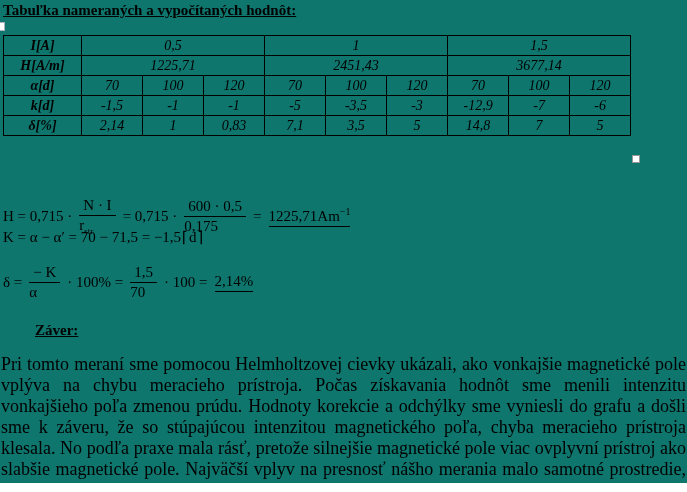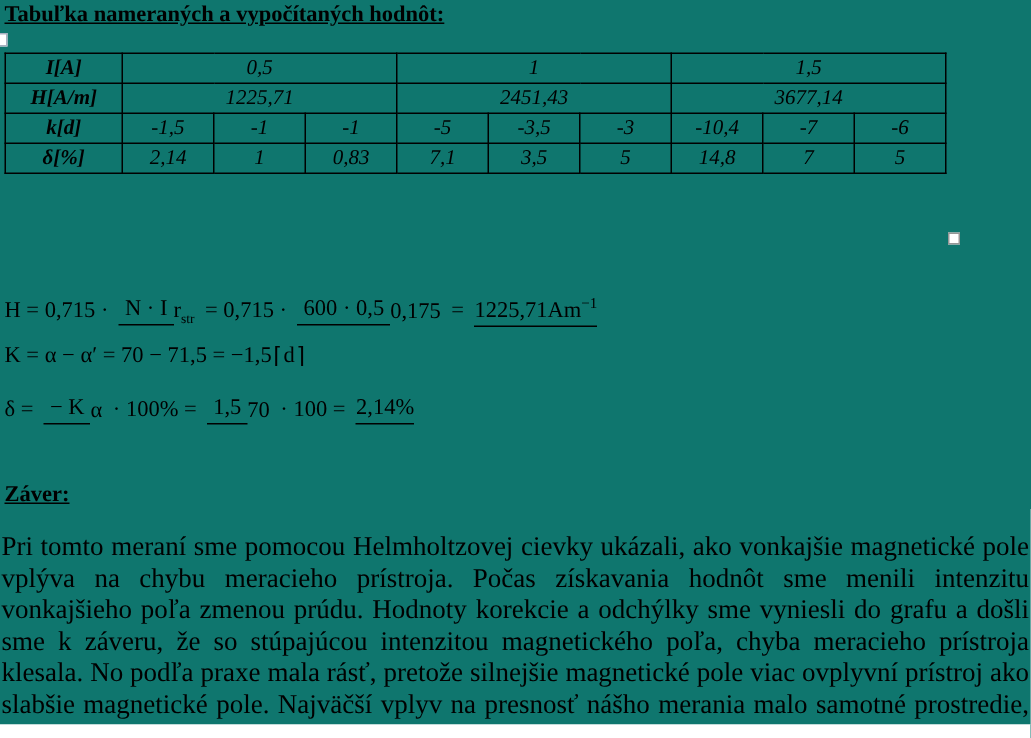--- a/index.html
+++ b/index.html
@@ -24,21 +24,21 @@
   
   .handle{position:absolute;background:#fff;}
   .handle.tl{left:-4px;top:22px;width:7px;height:7px;border:1px solid #a8b0c0;}
   .handle.br{left:632px;top:155px;width:6px;height:6px;border:1px solid #969696;}
   
   .formula{
     position:absolute;left:3px;display:flex;align-items:center;gap:7px;
     font-size:15px;white-space:nowrap;
   }
   .formula.tight{gap:1px;}
-  .frac{display:inline-flex;flex-direction:row;align-items:flex-end;line-height:1.12;font-family:Liberation Serif, serif;}
+  .frac{display:inline-flex;flex-direction:column;align-items:flex-start;line-height:1.12;font-family:Liberation Serif, serif;}
   .frac .num{border-bottom:1px solid #000;padding:0 4px 1px;}
   .frac .den{padding-top:1px;}
   .frac sub{font-size:9px;line-height:1;margin-top:23px;}
   .result{border-bottom:1px solid #000;padding-bottom:1px;}
   .result sup{font-size:10px;}
   .ceil{font-family:"DejaVu Sans",sans-serif;font-size:15px;}
   
   .conclusion{
     position:absolute;top:354px;left:1px;width:685px;margin:0;
     font-size:18px;line-height:21px;text-align:justify;
@@ -73,28 +73,40 @@
       <td colspan="3">1</td>
       <td colspan="3">1,5</td>
     </tr>
     <tr>
       <td class="lbl">H[A/m]</td>
       <td colspan="3">1225,71</td>
       <td colspan="3">2451,43</td>
       <td colspan="3">3677,14</td>
     </tr>
     <tr>
+      <td class="lbl">α[d]</td>
+      <td>70</td>
+      <td>100</td>
+      <td>120</td>
+      <td>70</td>
+      <td>100</td>
+      <td>120</td>
+      <td>70</td>
+      <td>100</td>
+      <td>120</td>
+    </tr>
+    <tr>
       <td class="lbl">k[d]</td>
       <td>-1,5</td>
       <td>-1</td>
       <td>-1</td>
       <td>-5</td>
       <td>-3,5</td>
       <td>-3</td>
-      <td>-10,4</td>
+      <td>-12,9</td>
       <td>-7</td>
       <td>-6</td>
     </tr>
     <tr>
       <td class="lbl">δ[%]</td>
       <td>2,14</td>
       <td>1</td>
       <td>0,83</td>
       <td>7,1</td>
       <td>3,5</td>
@@ -139,17 +151,17 @@
     </span>
     <span>· 100% =</span>
     <span class="frac">
       <span class="num">1,5</span>
       <span class="den">70</span>
     </span>
     <span>· 100 =</span>
     <span class="result">2,14%</span>
   </div>
 
-  <div class="heading" style="top:322px;">Záver:</div>
+  <div class="heading" style="top:322px;margin-left:32px;">Záver:</div>
 
   <p class="conclusion">Pri tomto meraní sme pomocou Helmholtzovej cievky ukázali, ako vonkajšie magnetické pole vplýva na chybu meracieho prístroja. Počas získavania hodnôt  sme menili intenzitu vonkajšieho poľa zmenou prúdu. Hodnoty korekcie a odchýlky sme vyniesli do grafu a došli sme k záveru, že so stúpajúcou intenzitou magnetického poľa, chyba meracieho prístroja klesala. No podľa praxe mala rásť, pretože silnejšie magnetické pole viac ovplyvní prístroj ako slabšie magnetické pole. Najväčší vplyv na presnosť nášho merania malo samotné prostredie, v ktorom sme merali, odčítavanie s prístrojov, ale aj samotné elektrodynamické prístroje.</p>
 
 </div>
 
 </body></html>

